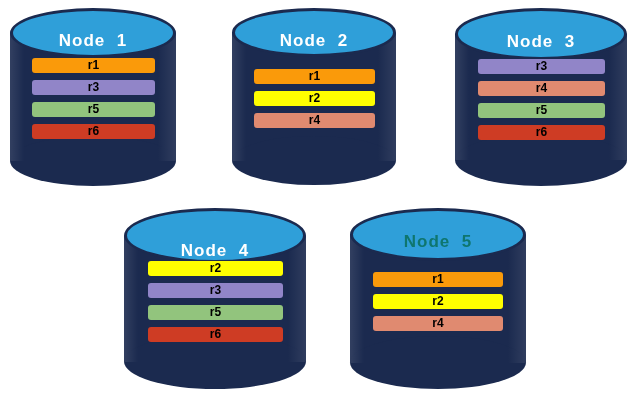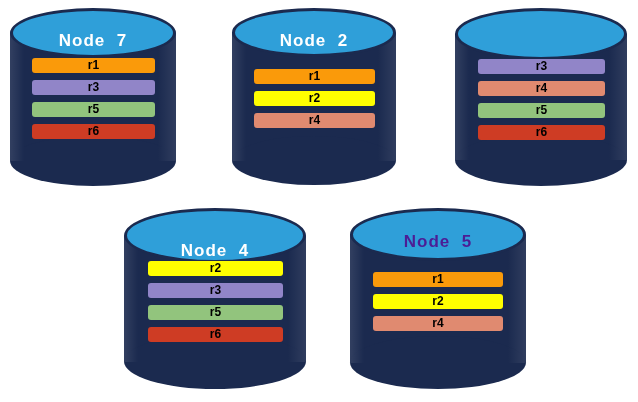--- a/index.html
+++ b/index.html
@@ -104,21 +104,21 @@
 </head>
 <body style="background: rgb(255, 255, 255);">
 
 <div id="diagram">
     <div class="node" style="left: 10px; top: 8px; width: 166px; height: 178px;">
       <div class="cyl-body" style="top: 25px; height: 128px; background: rgb(27, 42, 79);"></div>
       <div class="cyl-bottom" style="top: 128px; height: 50px; background: rgb(27, 42, 79);"></div>
       <div class="cyl-shade-left" style="top: 25px; height: 128px;"></div>
       <div class="cyl-shade-right" style="top: 25px; height: 128px;"></div>
       <div class="cyl-top" style="top: 0px; height: 50px; background: rgb(47, 159, 217); border-color: rgb(27, 42, 79);"></div>
-      <div class="node-title" style="top: 23px; font-size: 17px; color: rgb(255, 255, 255);">Node  7</div>
+      <div class="node-title" style="top: 23px; font-size: 17px; color: rgb(255, 255, 255);">Node  1</div>
       <div class="replica-stack" style="left: 22px; width: 123px; top: 50px;">
         <div class="replica-bar" style="background: rgb(250, 154, 10); height: 15px; margin-bottom: 7px; line-height: 15px; font-size: 12px;">
           <span class="replica-label" style="line-height: 15px;">r1</span>
         </div>
         <div class="replica-bar" style="background: rgb(145, 133, 200); height: 15px; margin-bottom: 7px; line-height: 15px; font-size: 12px;">
           <span class="replica-label" style="line-height: 15px;">r3</span>
         </div>
         <div class="replica-bar" style="background: rgb(146, 196, 125); height: 15px; margin-bottom: 7px; line-height: 15px; font-size: 12px;">
           <span class="replica-label" style="line-height: 15px;">r5</span>
         </div>
@@ -145,20 +145,21 @@
           <span class="replica-label" style="line-height: 15px;">r4</span>
         </div>
       </div>
     </div>
     <div class="node" style="left: 455px; top: 8px; width: 172px; height: 178px;">
       <div class="cyl-body" style="top: 26px; height: 126px; background: rgb(27, 42, 79);"></div>
       <div class="cyl-bottom" style="top: 126px; height: 52px; background: rgb(27, 42, 79);"></div>
       <div class="cyl-shade-left" style="top: 26px; height: 126px;"></div>
       <div class="cyl-shade-right" style="top: 26px; height: 126px;"></div>
       <div class="cyl-top" style="top: 0px; height: 52px; background: rgb(47, 159, 217); border-color: rgb(27, 42, 79);"></div>
+      <div class="node-title" style="top: 24px; font-size: 17px; color: rgb(255, 255, 255);">Node  3</div>
       <div class="replica-stack" style="left: 23px; width: 127px; top: 51px;">
         <div class="replica-bar" style="background: rgb(145, 133, 200); height: 15px; margin-bottom: 7px; line-height: 15px; font-size: 12px;">
           <span class="replica-label" style="line-height: 15px;">r3</span>
         </div>
         <div class="replica-bar" style="background: rgb(224, 138, 112); height: 15px; margin-bottom: 7px; line-height: 15px; font-size: 12px;">
           <span class="replica-label" style="line-height: 15px;">r4</span>
         </div>
         <div class="replica-bar" style="background: rgb(146, 196, 125); height: 15px; margin-bottom: 7px; line-height: 15px; font-size: 12px;">
           <span class="replica-label" style="line-height: 15px;">r5</span>
         </div>
@@ -188,21 +189,21 @@
           <span class="replica-label" style="line-height: 15px;">r6</span>
         </div>
       </div>
     </div>
     <div class="node" style="left: 350px; top: 208px; width: 176px; height: 182px;">
       <div class="cyl-body" style="top: 27px; height: 128px; background: rgb(27, 42, 79);"></div>
       <div class="cyl-bottom" style="top: 128px; height: 53px; background: rgb(27, 42, 79);"></div>
       <div class="cyl-shade-left" style="top: 27px; height: 128px;"></div>
       <div class="cyl-shade-right" style="top: 27px; height: 128px;"></div>
       <div class="cyl-top" style="top: 0px; height: 53px; background: rgb(47, 159, 217); border-color: rgb(27, 42, 79);"></div>
-      <div class="node-title" style="top: 24px; font-size: 17px; color: #4c1d95;">Node  5</div>
+      <div class="node-title" style="top: 24px; font-size: 17px; color: #0f766e;">Node  5</div>
       <div class="replica-stack" style="left: 23px; width: 130px; top: 64px;">
         <div class="replica-bar" style="background: rgb(250, 154, 10); height: 15px; margin-bottom: 7px; line-height: 15px; font-size: 12px;">
           <span class="replica-label" style="line-height: 15px;">r1</span>
         </div>
         <div class="replica-bar" style="background: rgb(255, 255, 0); height: 15px; margin-bottom: 7px; line-height: 15px; font-size: 12px;">
           <span class="replica-label" style="line-height: 15px;">r2</span>
         </div>
         <div class="replica-bar" style="background: rgb(224, 138, 112); height: 15px; margin-bottom: 0px; line-height: 15px; font-size: 12px;">
           <span class="replica-label" style="line-height: 15px;">r4</span>
         </div>

